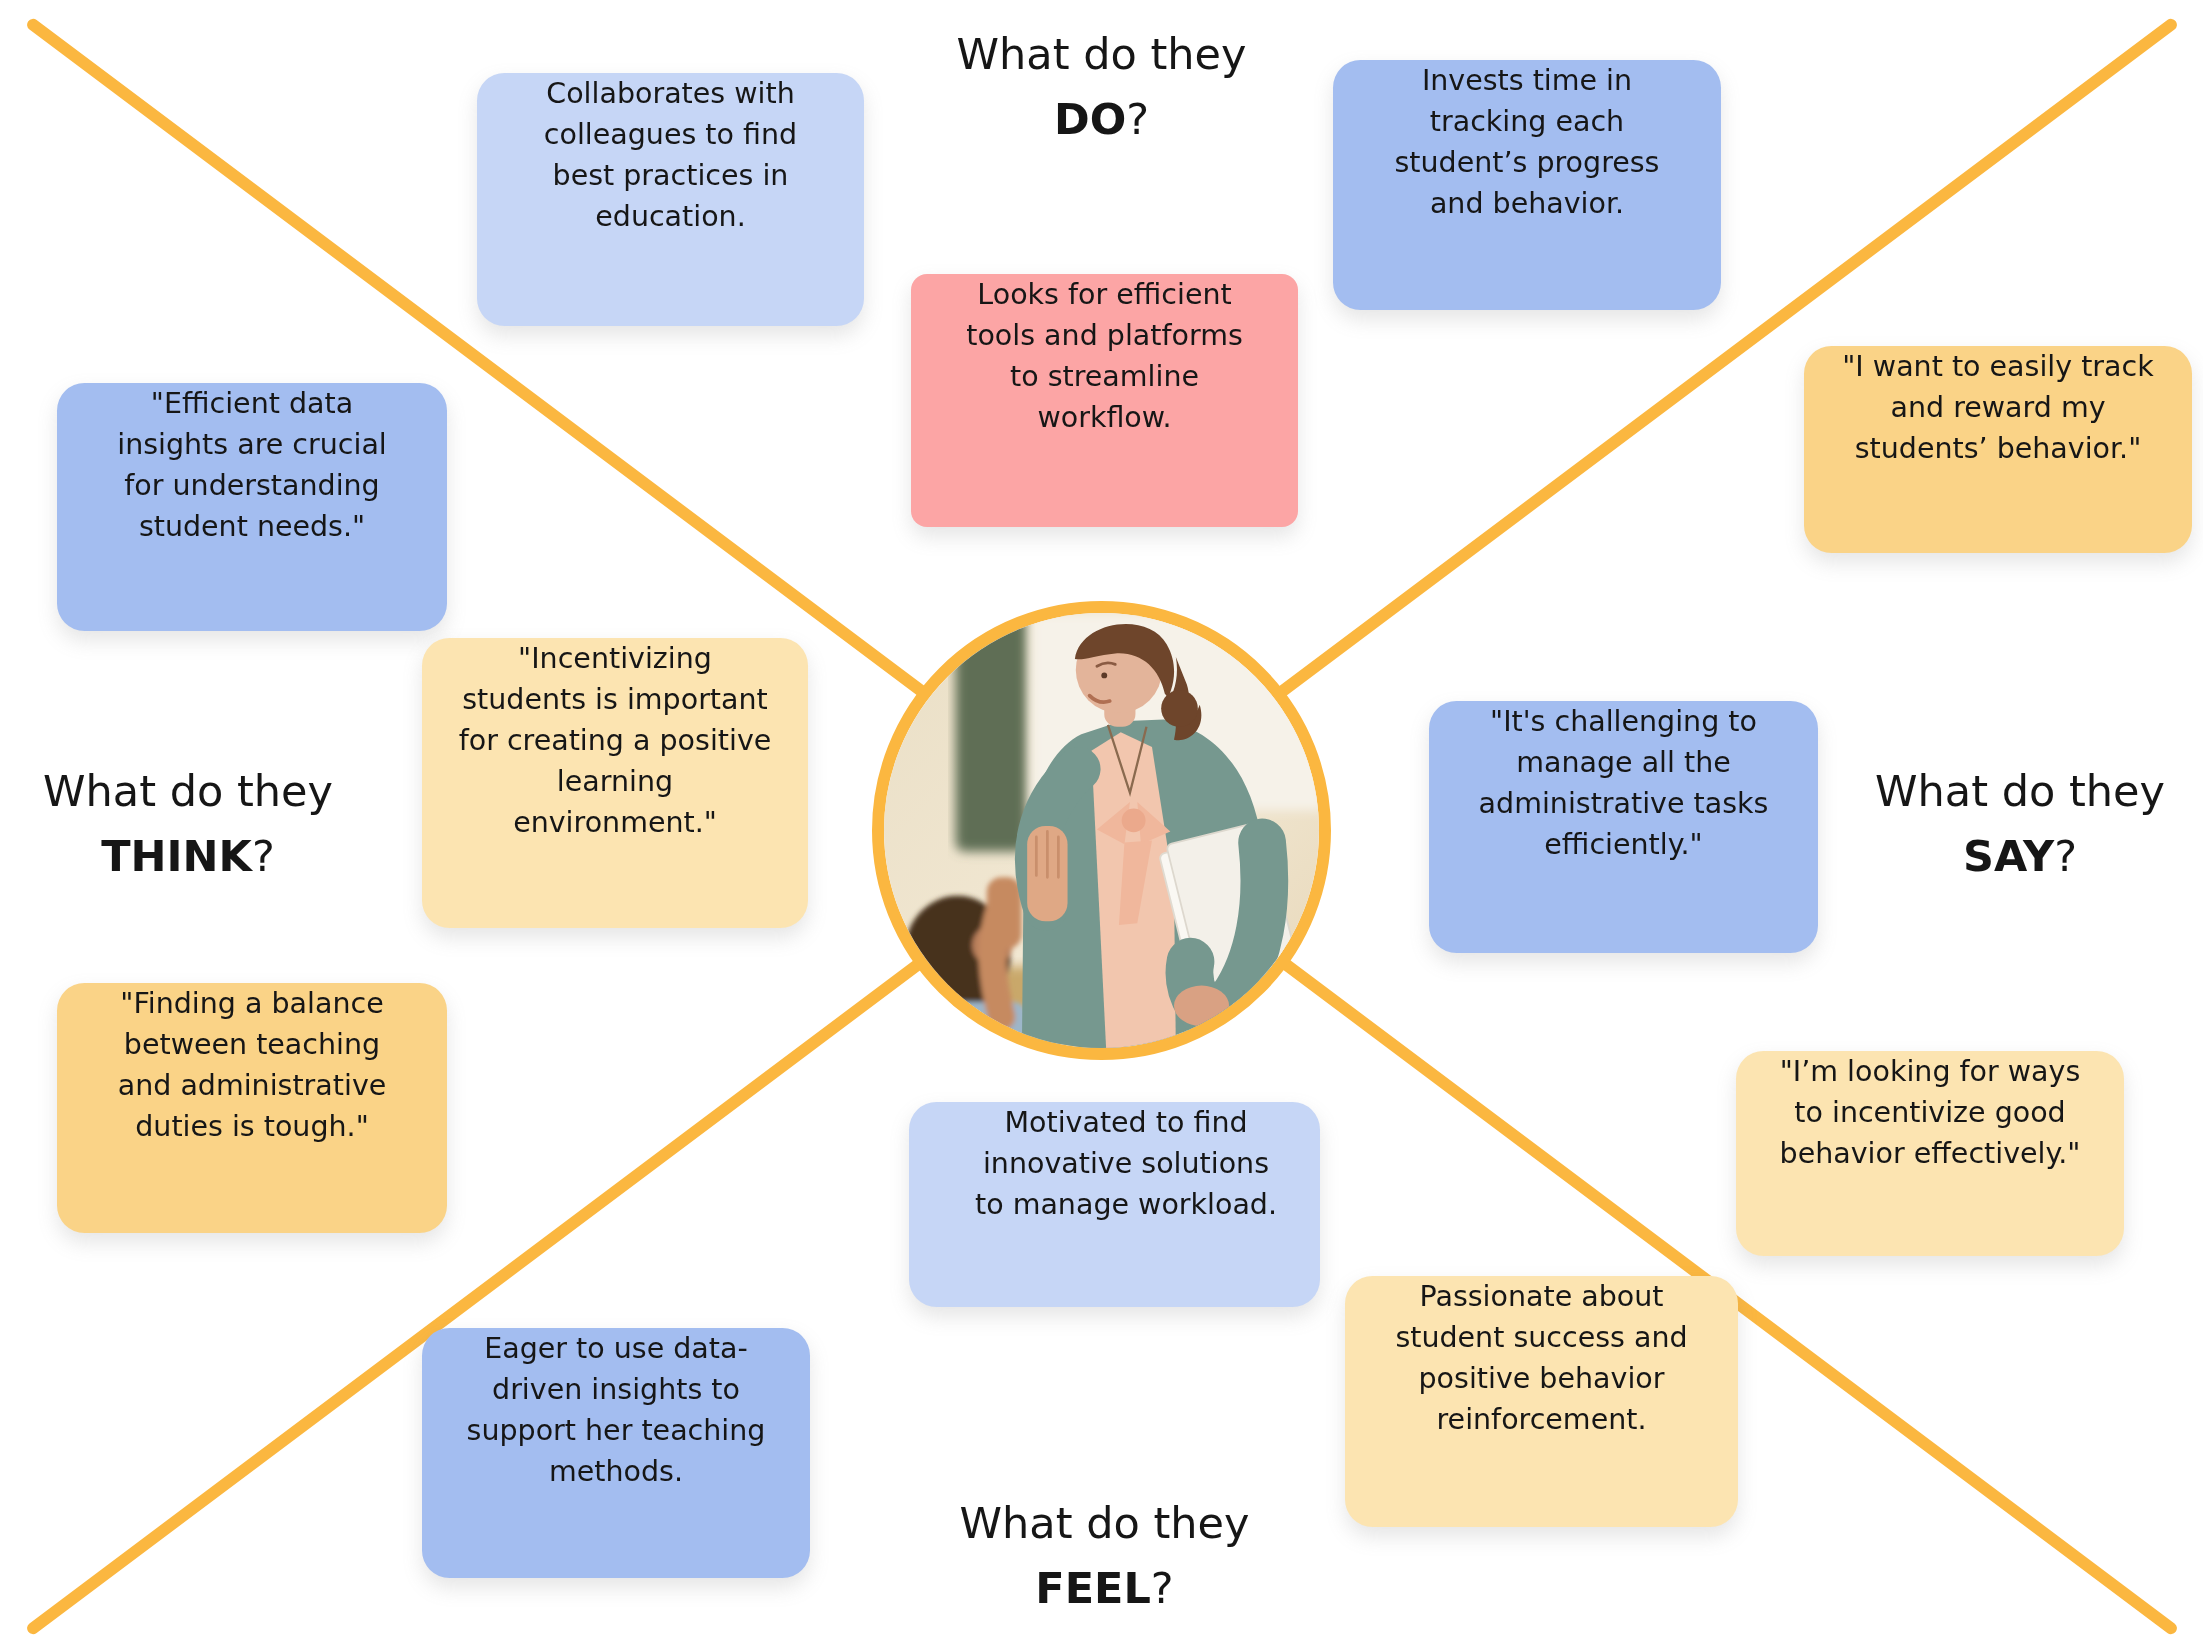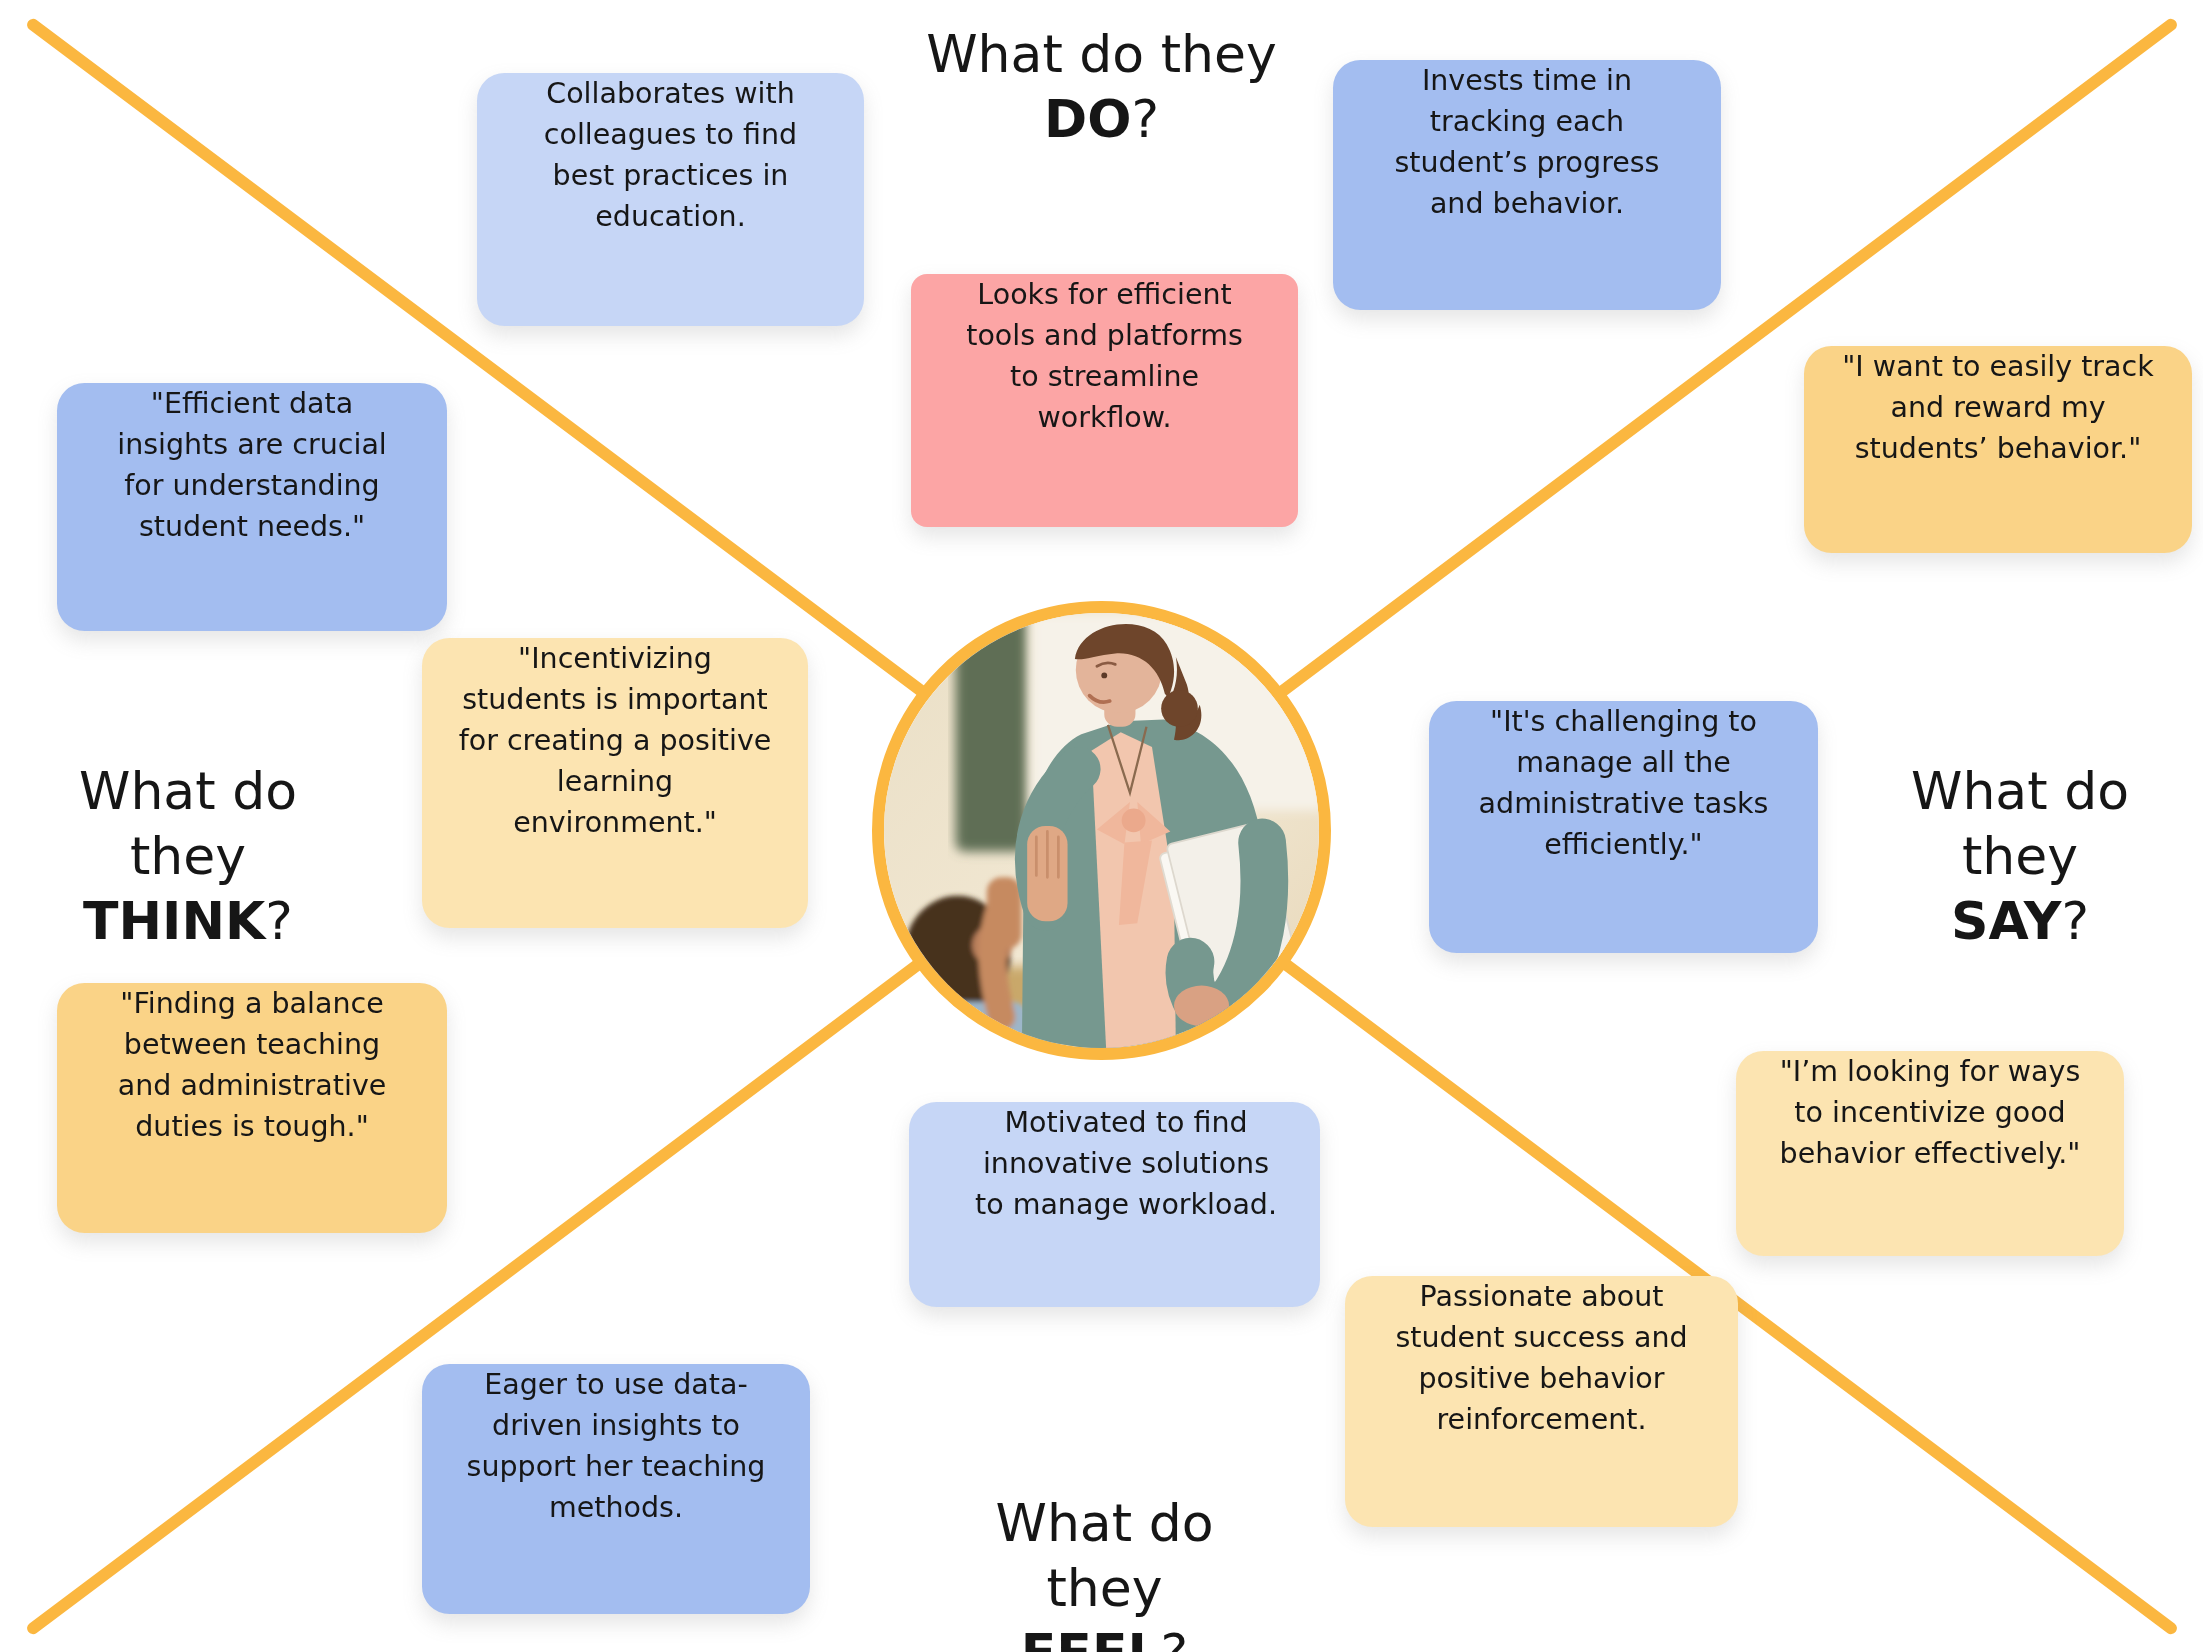--- a/index.html
+++ b/index.html
@@ -11,38 +11,38 @@
   
   #rays{position:absolute;left:0;top:0;width:2204px;height:1653px;}
   
   .note{
     position:absolute;border-radius:27.5px;
     display:flex;align-items:flex-start;justify-content:center;text-align:center;
     box-shadow:0 9.2px 20px rgba(130,130,130,.20);
   }
   .note-text{margin:0;font-size:28.5px;line-height:41px;font-weight:400;}
   
-  .qhead{position:absolute;text-align:center;font-size:52px;line-height:65px;font-weight:400;}
+  .qhead{position:absolute;text-align:center;font-size:43px;line-height:65px;font-weight:400;}
   .qhead strong{font-weight:700;text-align:right;}
   .h-do{left:918px;top:22px;width:367px;}
   .h-think{left:32px;top:759px;width:312px;}
   .h-say{left:1864px;top:759px;width:312px;}
   .h-feel{left:946px;top:1491px;width:317px;}
   
   .c1{left:477px;top:73px;width:387px;height:253px;}
   .c2{left:1333px;top:60px;width:388px;height:250px;}
   .c3{left:911px;top:274px;width:387px;height:253px;}
   .c4{left:1804px;top:346px;width:388px;height:207px;}
   .c5{left:57px;top:383px;width:390px;height:248px;}
   .c6{left:422px;top:638px;width:386px;height:290px;}
   .c7{left:57px;top:983px;width:390px;height:250px;}
   .c8{left:1429px;top:701px;width:389px;height:252px;}
   .c9{left:1736px;top:1051px;width:388px;height:205px;}
   .c10{left:909px;top:1102px;width:388px;height:205px;padding-left:23px;}
-  .c11{left:422px;top:1364px;width:388px;height:250px;}
+  .c11{left:422px;top:1328px;width:388px;height:250px;}
   .c12{left:1345px;top:1276px;width:393px;height:251px;}
   
   .photo-ring{
     position:absolute;left:872px;top:601px;width:435px;height:435px;
     border:12px solid #FBB740;border-radius:50%;
     background:#fff;overflow:hidden;box-shadow:0 0 0 0 rgba(0,0,0,0);
   }
   .photo-ring svg{display:block;width:435px;height:435px;}
 </style>
 </head>

